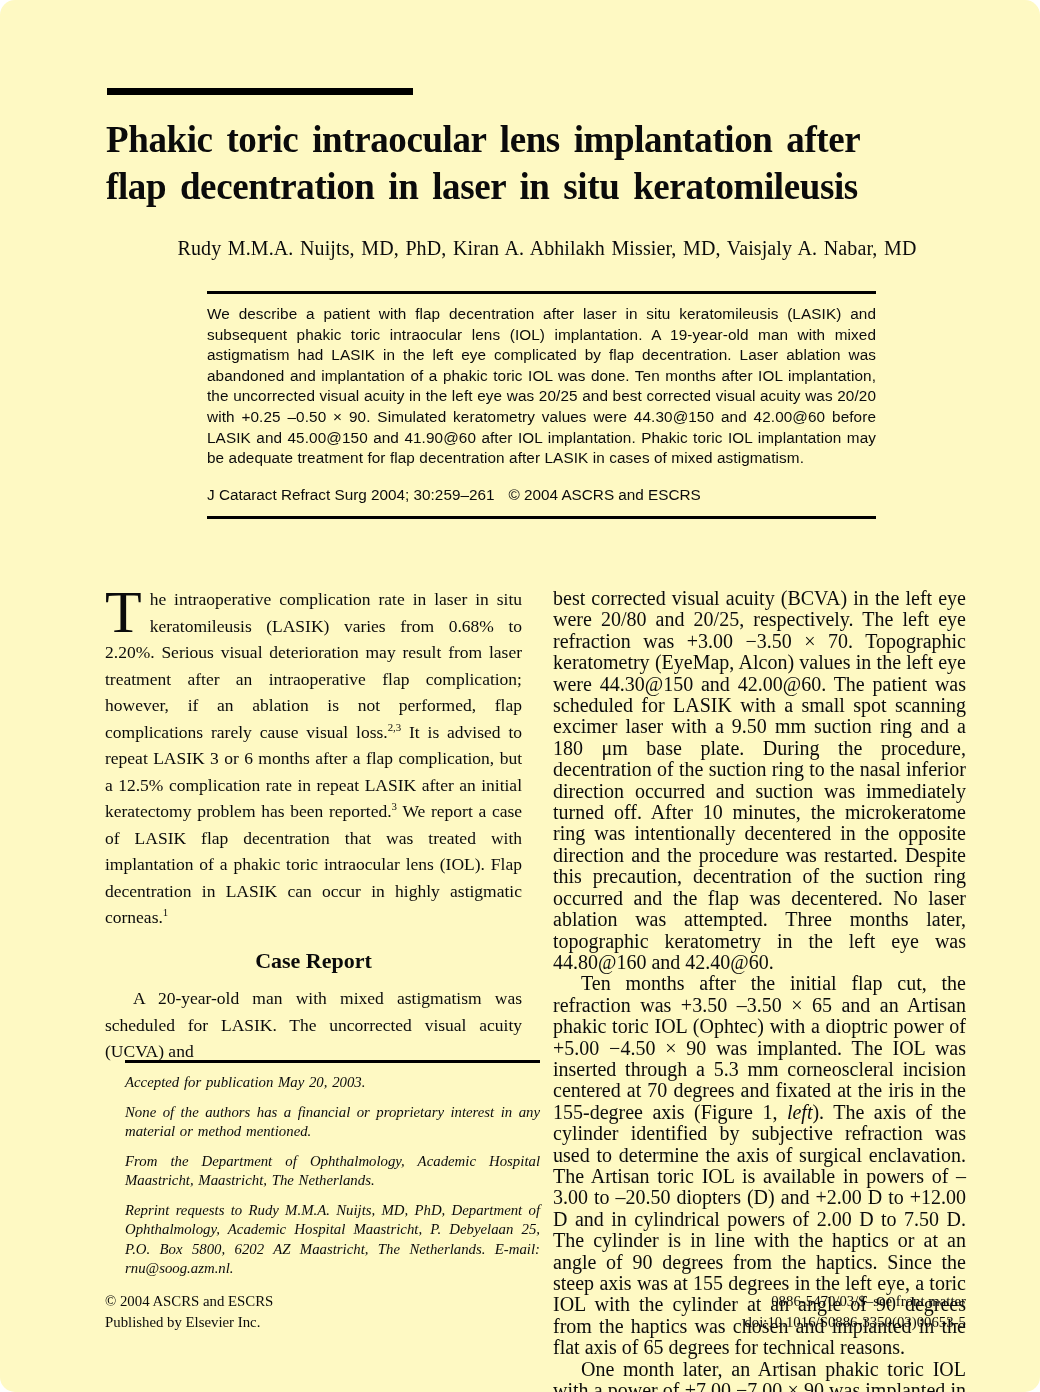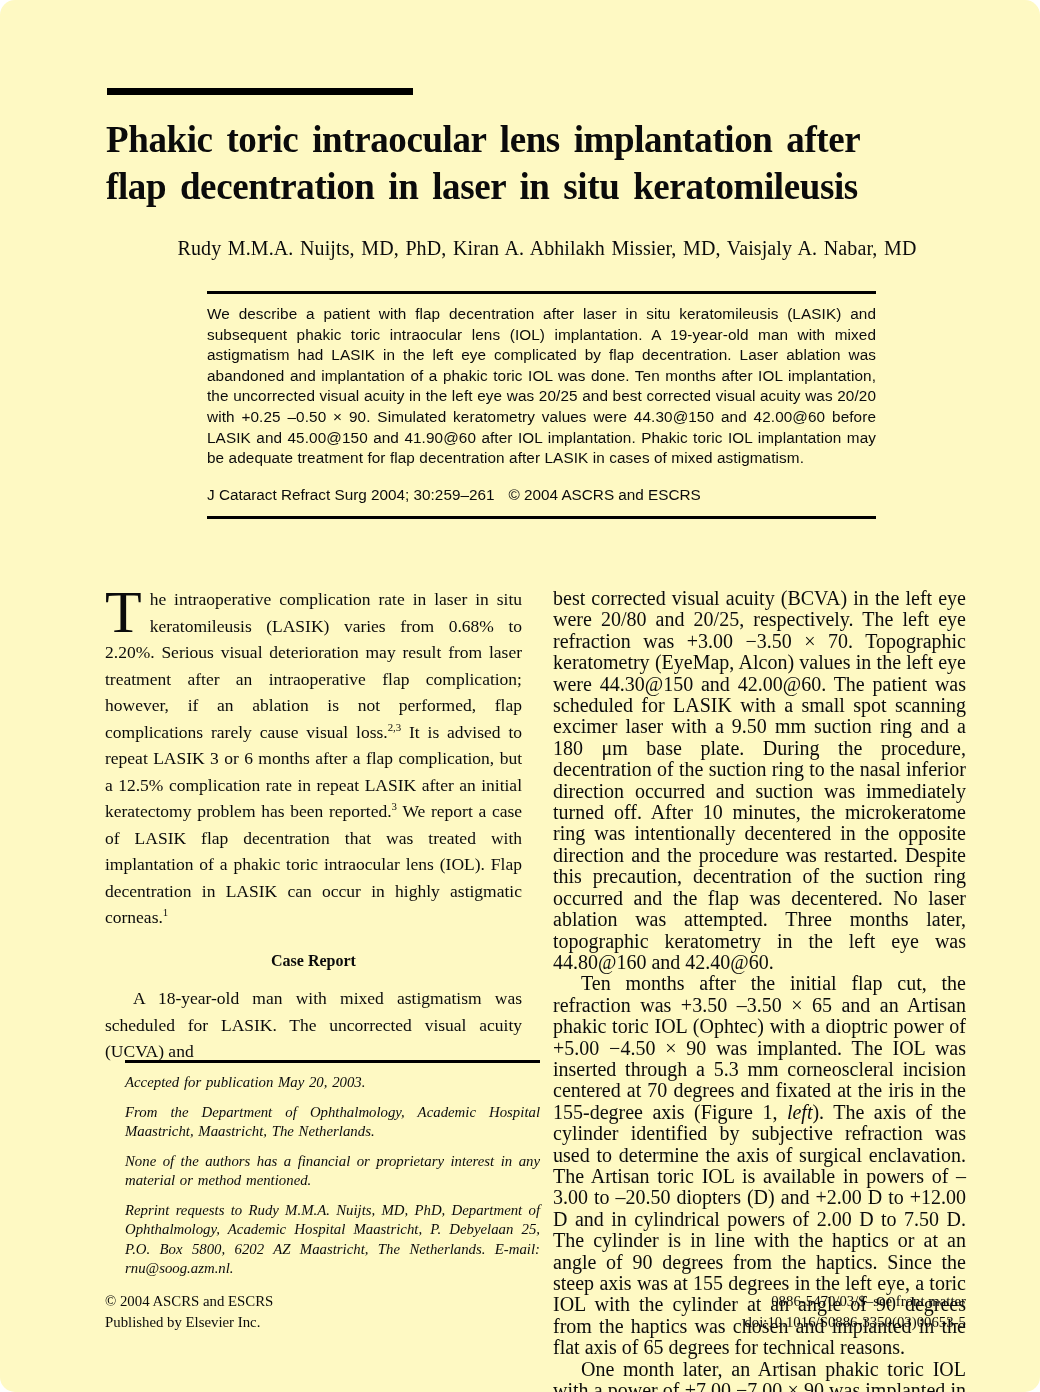--- a/index.html
+++ b/index.html
@@ -40,21 +40,21 @@
   }
   .col-right {
     left:553px; top:588px; width:413px;
     font-size:20px; line-height:21.4px;
   }
   .dropcap {
     float:left; font-size:60px; line-height:47px; padding:3px 8px 0 0;
   }
   sup { font-size:0.62em; line-height:0; vertical-align:super; }
   .section-heading {
-    text-align:center; font-size:16px; font-weight:bold; margin-top:17px; margin-bottom:11px;
+    text-align:center; font-size:22px; font-weight:bold; margin-top:17px; margin-bottom:11px;
   }
   .indent { text-indent:28px; }
   .col-right p + p { margin-top:0; }
   .footnotes { position:absolute; left:105px; top:1060px; width:415px;margin-left:20px; }
   .fn-rule { height:3px; background:#000; }
   .fn {
     font-style:italic; font-size:14.8px; line-height:19.5px; text-align:justify;
     margin-top:10px; word-spacing:1px;
   }
   .footer-left {
@@ -84,34 +84,34 @@
     <p class="abstract-text">We describe a patient with flap decentration after laser in situ keratomileusis (LASIK) and subsequent phakic toric intraocular lens (IOL) implantation. A 19-year-old man with mixed astigmatism had LASIK in the left eye complicated by flap decentration. Laser ablation was abandoned and implantation of a phakic toric IOL was done. Ten months after IOL implantation, the uncorrected visual acuity in the left eye was 20/25 and best corrected visual acuity was 20/20 with +0.25 –0.50 × 90. Simulated keratometry values were 44.30@150 and 42.00@60 before LASIK and 45.00@150 and 41.90@60 after IOL implantation. Phakic toric IOL implantation may be adequate treatment for flap decentration after LASIK in cases of mixed astigmatism.</p>
     <p class="abstract-cite">
       <span>J Cataract Refract Surg 2004; 30:259–261</span><span class="cite-copy">©  2004 ASCRS and ESCRS</span>
     </p>
     <div class="rule rule-bottom"></div>
   </div>
 
   <div class="col col-left">
     <p class="intro"><span class="dropcap">T</span><span><span>he intraoperative complication rate in laser in situ keratomileusis (LASIK) varies from 0.68% to 2.20%. Serious visual deterioration may result from laser treatment after an intraoperative flap complication; however, if an ablation is not performed, flap complications rarely cause visual loss.</span><sup>2,3</sup><span> It is advised to repeat LASIK 3 or 6 months after a flap complication, but a 12.5% complication rate in repeat LASIK after an initial keratectomy problem has been reported.</span><sup>3</sup><span> We report a case of LASIK flap decentration that was treated with implantation of a phakic toric intraocular lens (IOL). Flap decentration in LASIK can occur in highly astigmatic corneas.</span><sup>1</sup></span></p>
     <h2 class="section-heading">Case Report</h2>
-    <p class="body-para indent">A 18-year-old man with mixed astigmatism was scheduled for LASIK. The uncorrected visual acuity (UCVA) and</p>
+    <p class="body-para indent">A 20-year-old man with mixed astigmatism was scheduled for LASIK. The uncorrected visual acuity (UCVA) and</p>
   </div>
 
   <div class="col col-right">
     <p class="body-para">best corrected visual acuity (BCVA) in the left eye were 20/80 and 20/25, respectively. The left eye refraction was +3.00 −3.50 × 70. Topographic keratometry (EyeMap, Alcon) values in the left eye were 44.30@150 and 42.00@60. The patient was scheduled for LASIK with a small spot scanning excimer laser with a 9.50 mm suction ring and a 180 μm base plate. During the procedure, decentration of the suction ring to the nasal inferior direction occurred and suction was immediately turned off. After 10 minutes, the microkeratome ring was intentionally decentered in the opposite direction and the procedure was restarted. Despite this precaution, decentration of the suction ring occurred and the flap was decentered. No laser ablation was attempted. Three months later, topographic keratometry in the left eye was 44.80@160 and 42.40@60.</p>
     <p class="body-para indent"><span>Ten months after the initial flap cut, the refraction was +3.50 –3.50 × 65 and an Artisan phakic toric IOL (Ophtec) with a dioptric power of +5.00 −4.50 × 90 was implanted. The IOL was inserted through a 5.3 mm corneoscleral incision centered at 70 degrees and fixated at the iris in the 155-degree axis (Figure 1, </span><i>left</i><span>). The axis of the cylinder identified by subjective refraction was used to determine the axis of surgical enclavation. The Artisan toric IOL is available in powers of –3.00 to –20.50 diopters (D) and +2.00 D to +12.00 D and in cylindrical powers of 2.00 D to 7.50 D. The cylinder is in line with the haptics or at an angle of 90 degrees from the haptics. Since the steep axis was at 155 degrees in the left eye, a toric IOL with the cylinder at an angle of 90 degrees from the haptics was chosen and implanted in the flat axis of 65 degrees for technical reasons.</span></p>
     <p class="body-para indent">One month later, an Artisan phakic toric IOL with a power of +7.00 −7.00 × 90 was implanted in the right eye (right eye refraction +4.25 −6.50 × 105) and fixated in</p>
   </div>
 
   <div class="footnotes">
     <div class="fn-rule"></div>
     <p class="fn">Accepted for publication May 20, 2003.</p>
+    <p class="fn">None of the authors has a financial or proprietary interest in any material or method mentioned.</p>
     <p class="fn">From the Department of Ophthalmology, Academic Hospital Maastricht, Maastricht, The Netherlands.</p>
-    <p class="fn">None of the authors has a financial or proprietary interest in any material or method mentioned.</p>
     <p class="fn">Reprint requests to Rudy M.M.A. Nuijts, MD, PhD, Department of Ophthalmology, Academic Hospital Maastricht, P. Debyelaan 25, P.O. Box 5800, 6202 AZ Maastricht, The Netherlands. E-mail: rnu@soog.azm.nl.</p>
   </div>
 
   <div class="footer-left">
     <div>© 2004 ASCRS and ESCRS</div>
     <div>Published by Elsevier Inc.</div>
   </div>
 
   <div class="footer-right">
     <div>0886-5470/03/$–see front matter</div>

